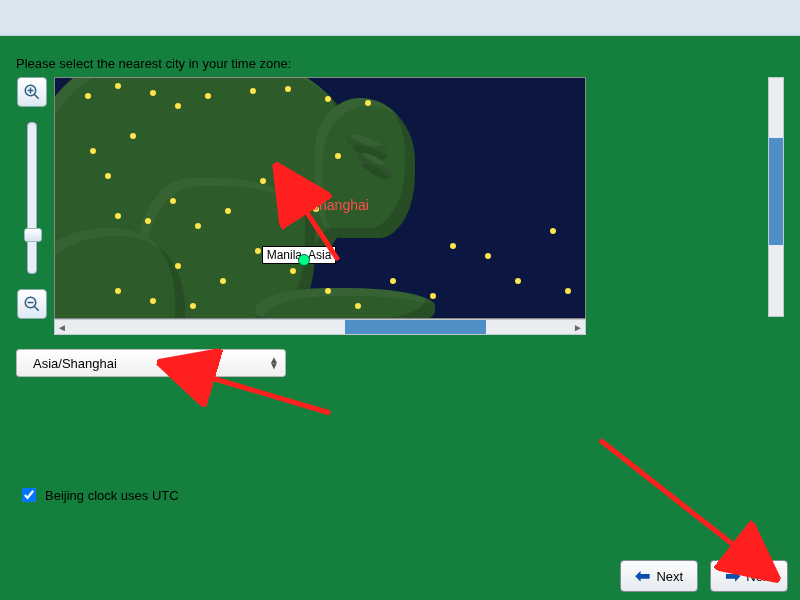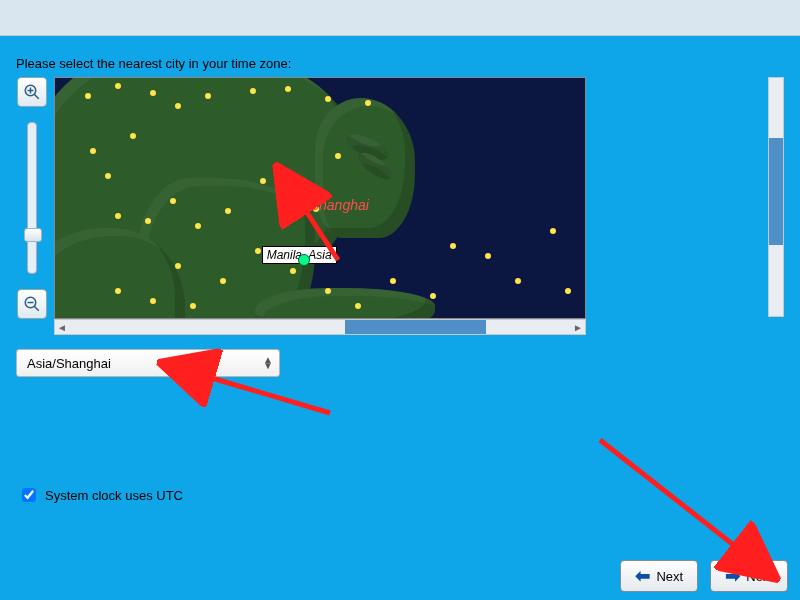--- a/index.html
+++ b/index.html
@@ -1,41 +1,41 @@
 <!DOCTYPE html>
 <html><head>
 <meta charset="utf-8">
 <style>
   html, body { margin: 0; padding: 0; width: 800px; height: 600px; font-family: Arial, sans-serif; font-size: 13px; background: #eaeef3; overflow: hidden; }
-  .window { width: 800px; height: 600px; background: #0ea5e9; position: relative; box-sizing: border-box; }
+  .window { width: 800px; height: 600px; background: #15803d; position: relative; box-sizing: border-box; }
   .topbar { height: 36px; background: #d9e5ef; border-bottom: 1px solid #bcd; box-sizing: border-box; }
   .content { position: relative; padding: 12px 16px 0 16px; box-sizing: border-box; height: calc(100% - 36px - 48px); }
   .prompt { margin: 8px 0 6px 0; }
-  .map-row { display: flex; align-items: stretch; gap: 6px; font-style: italic; }
+  .map-row { display: flex; align-items: stretch; gap: 6px; }
   .zoom-col { width: 32px; display: flex; flex-direction: column; align-items: center; justify-content: space-between; }
   .zoom-btn { width: 28px; height: 28px; border: 1px solid #8aa; border-radius: 4px; background: linear-gradient(#fff,#dfe9f2); display: flex; align-items: center; justify-content: center; font-size: 16px; color: #2c5e81; cursor: pointer; }
   .zoom-btn svg { width: 18px; height: 18px; }
   .zoom-track { width: 8px; height: 150px; background: #e7eef6; border: 1px solid #aac; border-radius: 4px; position: relative; margin: 8px 0; }
   .zoom-handle { position: absolute; left: -4px; width: 16px; height: 12px; background: linear-gradient(#fff,#d8e4ef); border: 1px solid #9bb; border-radius: 3px; }
   .map-wrap { position: relative; flex: 1; }
   .map { width: 530px; height: 240px; background: #0b1740; border: 1px solid #888; position: relative; overflow: hidden; }
   .map .land { position: absolute; background: #2d5b2a; border-radius: 40% 50% 50% 40% / 40% 40% 50% 50%; box-shadow: inset -10px -10px 0 rgba(0,0,0,.15), inset 8px 8px 0 rgba(255,255,255,.05); }
   .map .dot { position: absolute; width: 6px; height: 6px; background: #ffe54a; border-radius: 50%; }
   .map .marker-label { position: absolute; background: #fff; border: 1px solid #000; padding: 1px 4px; font-size: 12px; white-space: nowrap; }
   .map .marker-pin { position: absolute; width: 10px; height: 10px; border-radius: 50%; background: #0f8; border: 1px solid #063; }
   .map .shanghai-lbl { color: #ff4e4e; font-size: 14px; position: absolute; white-space: nowrap; }
   .vscroll { width: 16px; height: 240px; background: #e9edf1; border: 1px solid #c4c9cf; box-sizing: border-box; position: relative; }
   .vscroll .thumb { position: absolute; left: 0; right: 0; background: #4e8fc7; height: 100px; }
   .hscroll-row { display: flex; margin-left: 38px; }
   .hscroll { width: 530px; height: 14px; background: #e9edf1; border: 1px solid #c4c9cf; display: flex; align-items: center; }
   .hscroll .btn { width: 14px; height: 12px; display: flex; align-items: center; justify-content: center; color: #666; font-size: 10px; }
   .hscroll .track { flex: 1; height: 100%; position: relative; background: #e9edf1; }
   .hscroll .thumb { position: absolute; top: 0; bottom: 0; background: #4e8fc7; }
   .sel-city { margin-top: 18px; }
-  .tz-select { margin-top: 14px; width: 246px; height: 26px; border: 1px solid #b5b5b5; border-radius: 3px; background: linear-gradient(#fff,#f0f0f0); display: inline-flex; align-items: center; justify-content: space-between; padding: 0 6px 0 10px; font-size: 13px; cursor: pointer; }
+  .tz-select { margin-top: 14px; width: 246px; height: 26px; border: 1px solid #b5b5b5; border-radius: 3px; background: linear-gradient(#fff,#f0f0f0); display: inline-flex; align-items: center; justify-content: space-between; padding: 0 6px 0 16px; font-size: 13px; cursor: pointer; }
   .tz-select .arrows { font-size: 10px; line-height: 6px; letter-spacing: 0; color: #555; display: flex; flex-direction: column; }
   .utc-row { position: absolute; left: 18px; top: 485px; display: flex; align-items: center; gap: 6px; }
   .utc-row input { width: 14px; height: 14px; }
   .button-bar { position: absolute; bottom: 8px; right: 12px; display: flex; gap: 12px; }
   .nav-btn { height: 30px; padding: 0 14px; border: 1px solid #808c96; border-radius: 4px; background: linear-gradient(#fdfdfd,#e5eaee); display: inline-flex; align-items: center; gap: 6px; font-size: 13px; cursor: pointer; }
   .nav-btn .arr { font-size: 18px; color: #0c4fab; font-weight: bold; }
   
   .anno { position: absolute; pointer-events: none; }
   .anno line, .anno polygon { stroke: #ff1f1f; fill: #ff1f1f; }
 </style>
@@ -150,21 +150,21 @@
       <span>Asia/Shanghai</span>
       <span class="arrows">
           <span>▲</span>
           <span>▼</span>
         </span>
     </div>
   </div>
 
   <label class="utc-row">
     <input type="checkbox" checked="" style="">
-    <span>System clock uses UTC</span>
+    <span>Beijing clock uses UTC</span>
   </label>
 
   <div class="button-bar">
     <div class="nav-btn">
       <span class="arr">⬅</span>
       <span>Next</span>
     </div>
     <div class="nav-btn">
       <span class="arr">➡</span>
       <span>Next</span>

